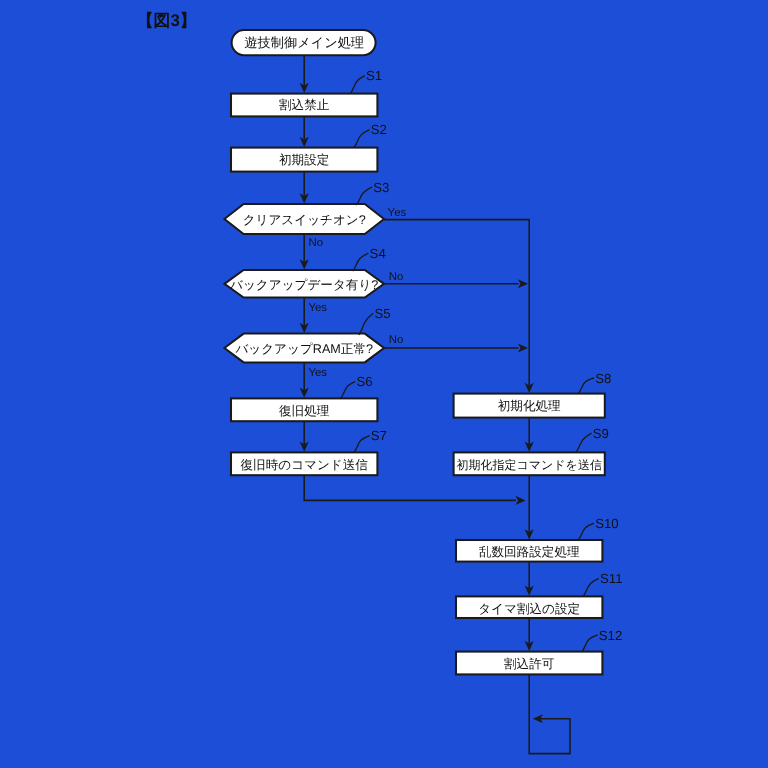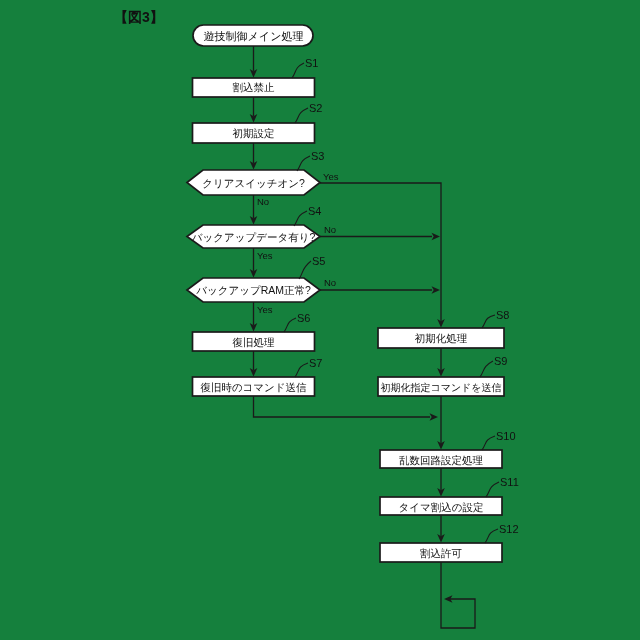--- a/index.html
+++ b/index.html
@@ -1,17 +1,17 @@
 <!DOCTYPE html>
 <html><head>
 <meta charset="utf-8">
 <style>
   html,body{margin:0;padding:0;background:#ffffff;}
   body{width:640px;height:640px;font-family:"Liberation Sans","DejaVu Sans",sans-serif;}
-  .canvas{position:relative;width:640px;height:640px;background:#15803d;text-decoration:underline;}
+  .canvas{position:relative;width:640px;height:640px;background:#1d4ed8;text-decoration:underline;}
   svg{display:block;}
   .node-shape{fill:#ffffff;stroke:#1a1a1a;stroke-width:1.7;}
   .edge{fill:none;stroke:#1a1a1a;stroke-width:1.3;}
   .leader{fill:none;stroke:#1a1a1a;stroke-width:1.1;}
   .ah{fill:#1a1a1a;stroke:none;}
   .node-text{font-size:10.5px;fill:#111;text-anchor:middle;}
   .oval-text{font-size:11px;fill:#111;text-anchor:middle;}
   .tag{font-size:11px;fill:#111;text-anchor:start;}
   .yn{font-size:9.5px;fill:#111;text-anchor:start;}
   .fig-title{font-size:14px;font-weight:bold;fill:#111;text-anchor:start;}

